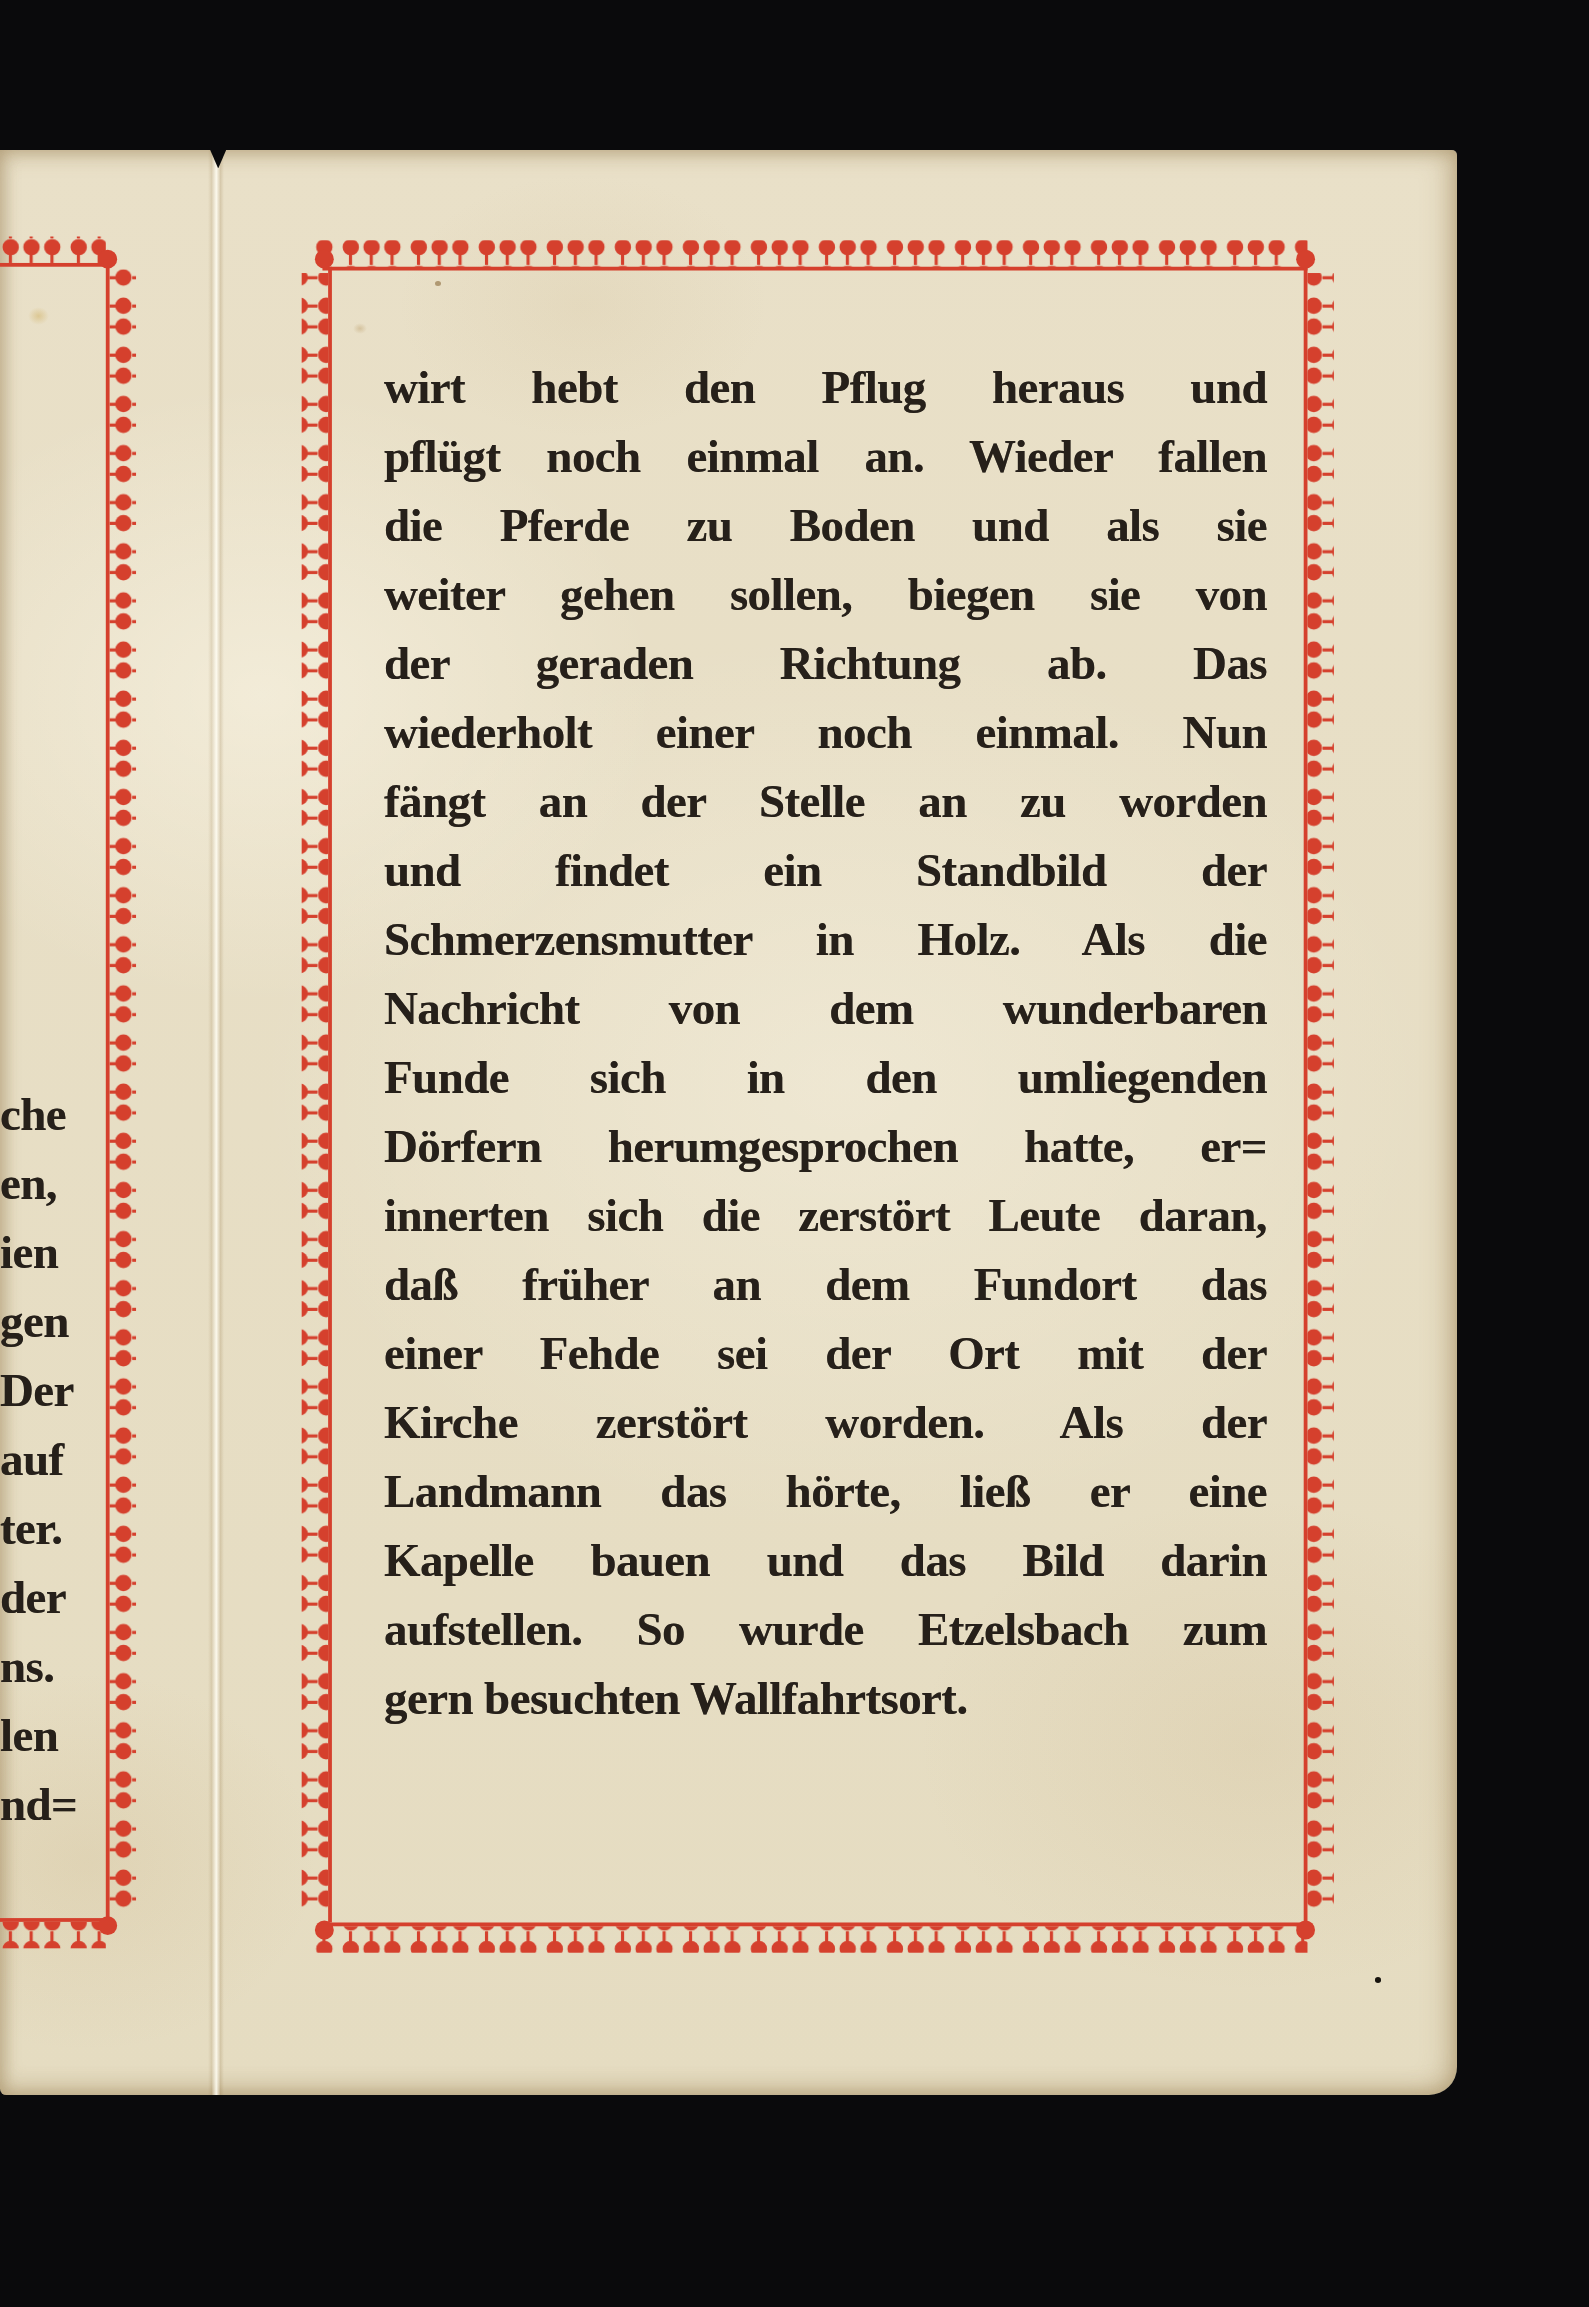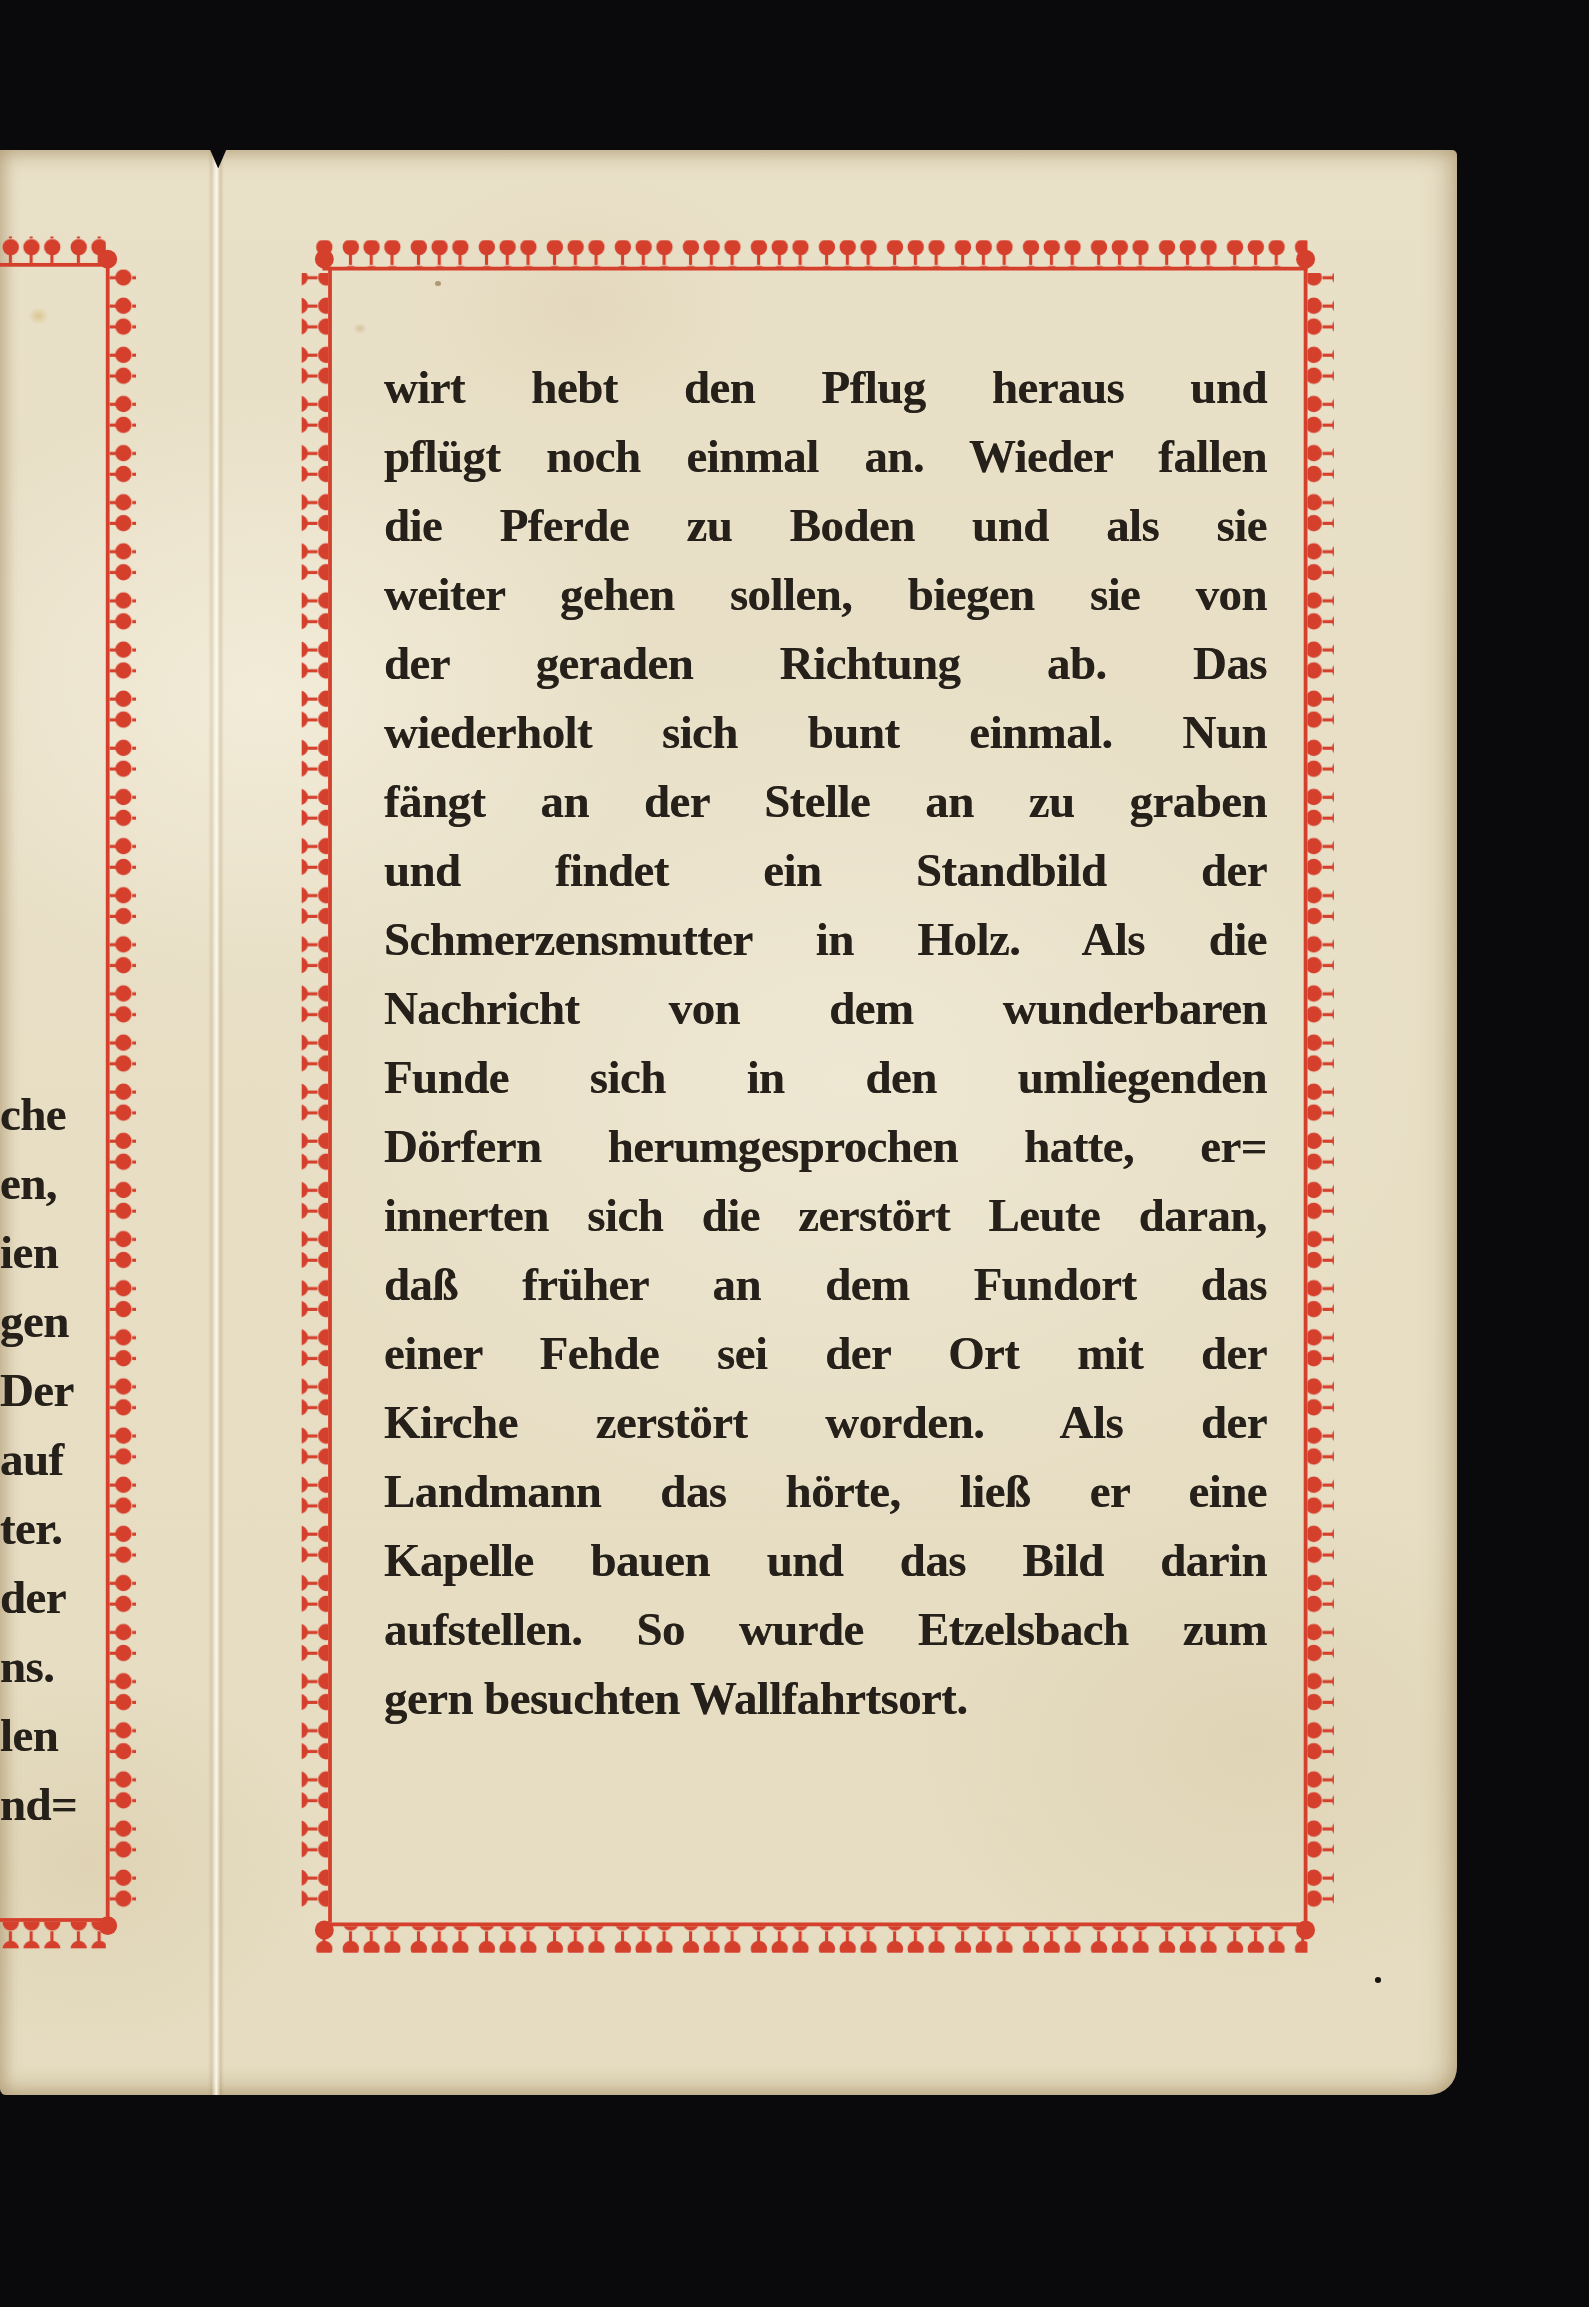--- a/index.html
+++ b/index.html
@@ -114,22 +114,22 @@
       <div class="frag">len</div>
       <div class="frag">nd=</div>
     </div>
 
     <div class="main-text">
       <div class="line">wirt hebt den Pflug heraus und</div>
       <div class="line">pflügt noch einmal an.  Wieder fallen</div>
       <div class="line">die Pferde zu Boden und als sie</div>
       <div class="line">weiter gehen sollen, biegen sie von</div>
       <div class="line">der geraden Richtung ab.  Das</div>
-      <div class="line">wiederholt sich bunt einmal.  Nun</div>
-      <div class="line">fängt an der Stelle an zu graben</div>
+      <div class="line">wiederholt einer noch einmal.  Nun</div>
+      <div class="line">fängt an der Stelle an zu worden</div>
       <div class="line">und findet ein Standbild der</div>
       <div class="line">Schmerzensmutter in Holz. Als die</div>
       <div class="line">Nachricht von dem wunderbaren</div>
       <div class="line">Funde sich in den umliegenden</div>
       <div class="line">Dörfern herumgesprochen hatte, er=</div>
       <div class="line">innerten sich die zerstört Leute daran,</div>
       <div class="line">daß früher an dem Fundort das</div>
       <div class="line">einer Fehde sei der Ort mit der</div>
       <div class="line">Kirche zerstört worden.  Als der</div>
       <div class="line">Landmann das hörte, ließ er eine</div>

